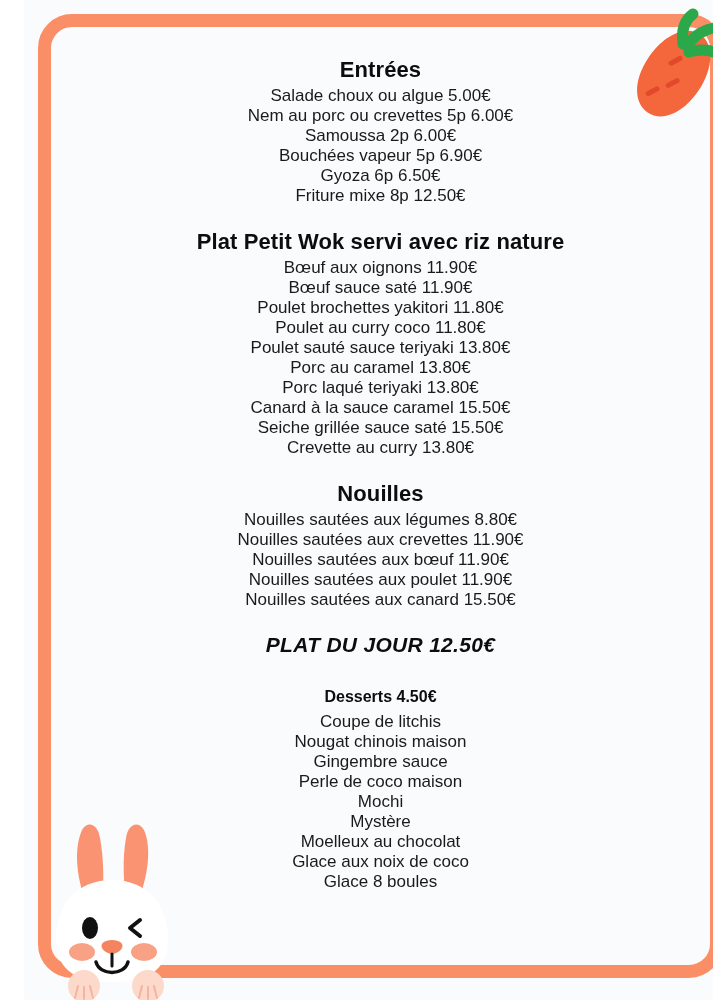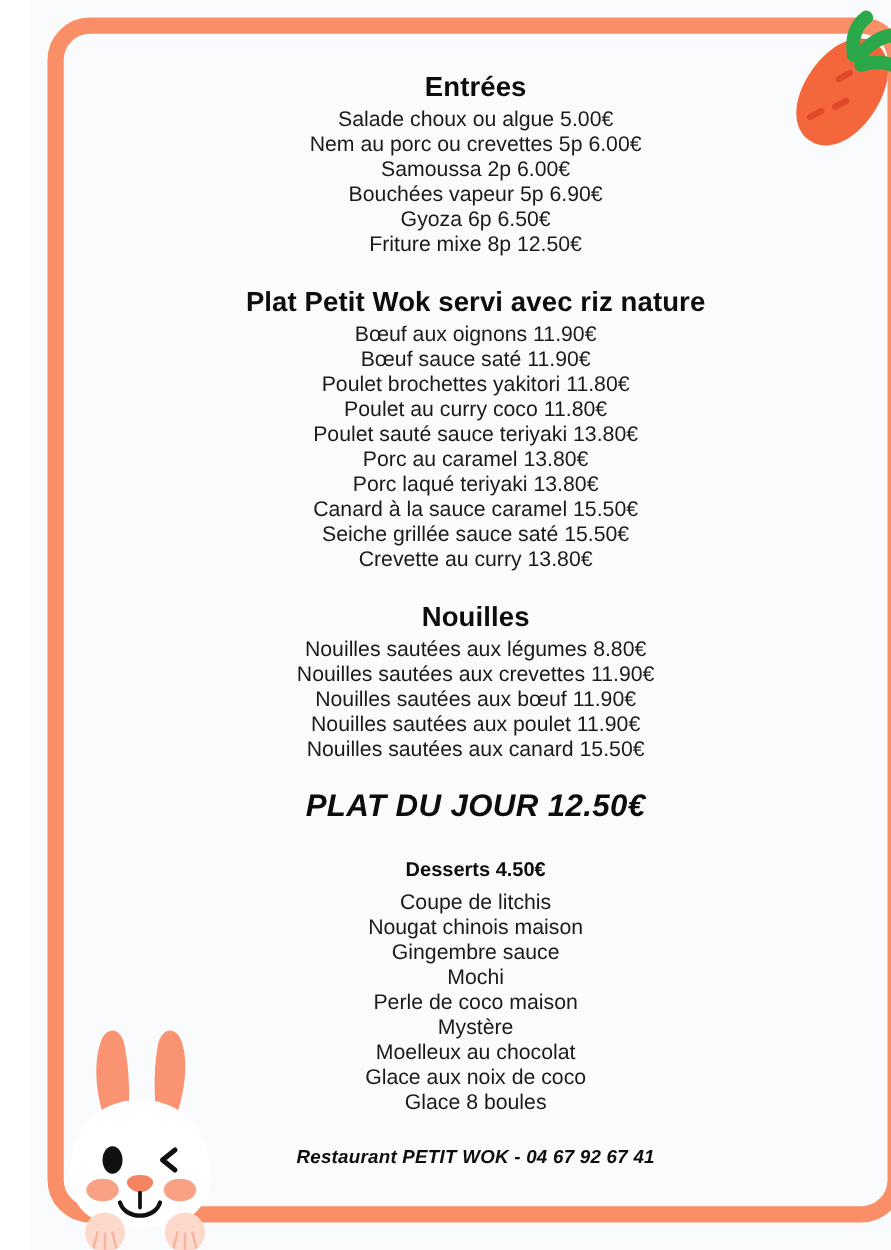--- a/index.html
+++ b/index.html
@@ -67,21 +67,21 @@
   }
 
   .item-list li {
     font-size: 17px;
     line-height: 20px;
     color: #1a1a1a;
     white-space: nowrap;
   }
 
   .plat-du-jour {
-    font-size: 25px;
+    font-size: 21px;
     font-weight: bold;
     font-style: italic;
     line-height: 26px;
     margin: 22px 0 26px 0;
     color: #0d0d0d;
     letter-spacing: 0.3px;
   }
 
   .desserts-title {
     font-size: 16px;
@@ -215,25 +215,24 @@
     </div>
 
     <div class="plat-du-jour">PLAT DU JOUR 12.50€</div>
 
     <div class="section">
       <h2 class="desserts-title">Desserts 4.50€</h2>
       <ul class="item-list">
         <li>Coupe de litchis</li>
         <li>Nougat chinois maison</li>
         <li>Gingembre sauce</li>
+        <li>Perle de coco maison</li>
         <li>Mochi</li>
-        <li>Perle de coco maison</li>
         <li>Mystère</li>
         <li>Moelleux au chocolat</li>
         <li>Glace aux noix de coco</li>
         <li>Glace 8 boules</li>
       </ul>
     </div>
 
-    <div class="footer-line">Restaurant PETIT WOK   -   04 67 92 67 41</div>
 
   </div>
 </div>
 
 </body></html>

